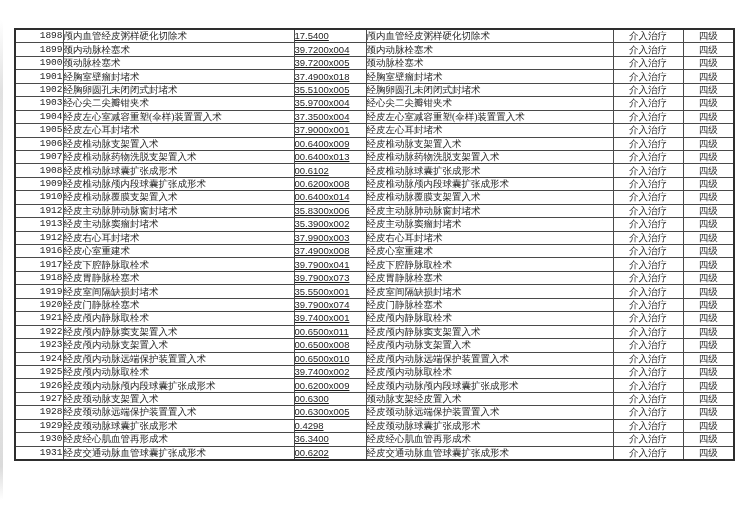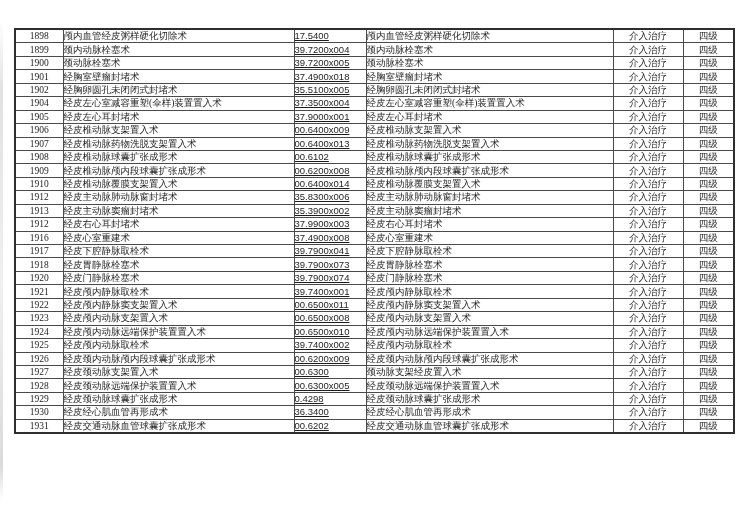--- a/index.html
+++ b/index.html
@@ -38,22 +38,22 @@
     height: 12.45px;
     padding: 0;
     font-size: 9.5px;
     line-height: 12px;
     color: #1d1d1d;
     overflow: hidden;
     white-space: nowrap;
     vertical-align: middle;
   }
   td.col-no {
-    text-align: center;
-    font-family: Liberation Serif, serif;
+    text-align: right;
+    font-family: Liberation Mono, monospace;
   }
   td.col-name, td.col-name2 {
     padding-left: 4px;
     font-family: "Liberation Serif", "DejaVu Serif", serif;
   }
   td.col-code {
     padding-left: 3px;
     font-family: "Liberation Sans", "DejaVu Sans", sans-serif;
     font-size: 9.5px;
     color: #161616;
@@ -112,20 +112,28 @@
         </tr>
         <tr>
           <td class="col-no">1902</td>
           <td class="col-name">经胸卵圆孔未闭闭式封堵术</td>
           <td class="col-code">35.5100x005</td>
           <td class="col-name2">经胸卵圆孔未闭闭式封堵术</td>
           <td class="col-category">介入治疗</td>
           <td class="col-level">四级</td>
         </tr>
         <tr>
+          <td class="col-no">1903</td>
+          <td class="col-name">经心尖二尖瓣钳夹术</td>
+          <td class="col-code">35.9700x004</td>
+          <td class="col-name2">经心尖二尖瓣钳夹术</td>
+          <td class="col-category">介入治疗</td>
+          <td class="col-level">四级</td>
+        </tr>
+        <tr>
           <td class="col-no">1904</td>
           <td class="col-name">经皮左心室减容重塑(伞样)装置置入术</td>
           <td class="col-code">37.3500x004</td>
           <td class="col-name2">经皮左心室减容重塑(伞样)装置置入术</td>
           <td class="col-category">介入治疗</td>
           <td class="col-level">四级</td>
         </tr>
         <tr>
           <td class="col-no">1905</td>
           <td class="col-name">经皮左心耳封堵术</td>
@@ -212,20 +220,28 @@
           <td class="col-code">39.7900x041</td>
           <td class="col-name2">经皮下腔静脉取栓术</td>
           <td class="col-category">介入治疗</td>
           <td class="col-level">四级</td>
         </tr>
         <tr>
           <td class="col-no">1918</td>
           <td class="col-name">经皮胃静脉栓塞术</td>
           <td class="col-code">39.7900x073</td>
           <td class="col-name2">经皮胃静脉栓塞术</td>
+          <td class="col-category">介入治疗</td>
+          <td class="col-level">四级</td>
+        </tr>
+        <tr>
+          <td class="col-no">1919</td>
+          <td class="col-name">经皮室间隔缺损封堵术</td>
+          <td class="col-code">35.5500x001</td>
+          <td class="col-name2">经皮室间隔缺损封堵术</td>
           <td class="col-category">介入治疗</td>
           <td class="col-level">四级</td>
         </tr>
         <tr>
           <td class="col-no">1920</td>
           <td class="col-name">经皮门静脉栓塞术</td>
           <td class="col-code">39.7900x074</td>
           <td class="col-name2">经皮门静脉栓塞术</td>
           <td class="col-category">介入治疗</td>
           <td class="col-level">四级</td>

